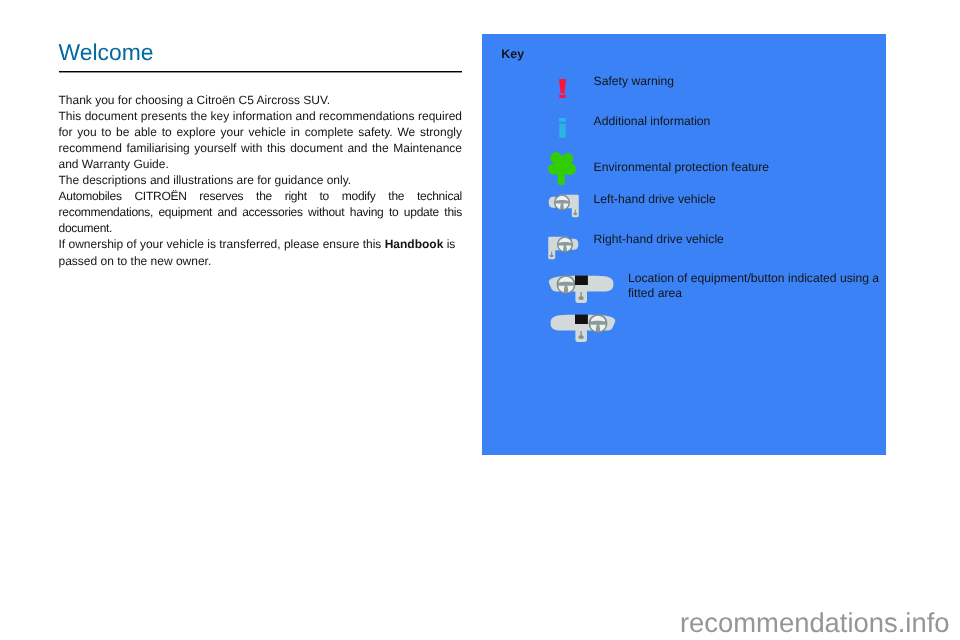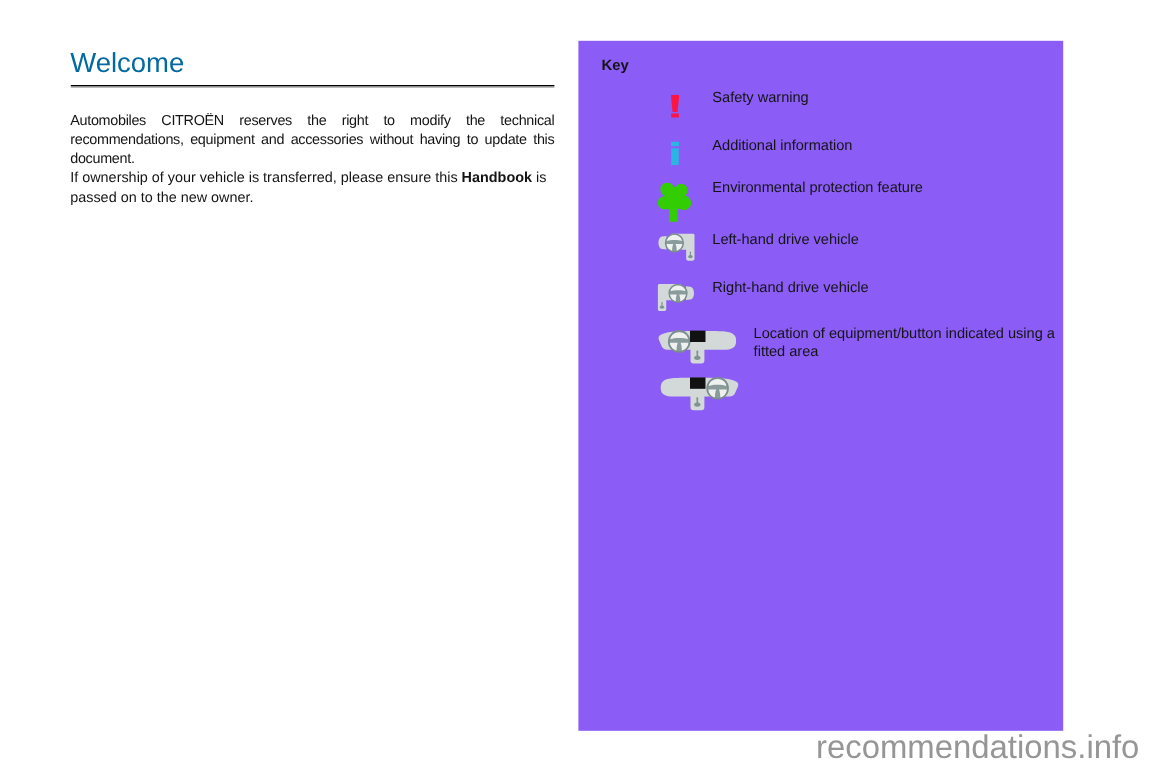--- a/index.html
+++ b/index.html
@@ -13,41 +13,44 @@
   .title-rule{position:absolute;left:58.5px;top:70px;width:403.5px;height:3px;
               background:linear-gradient(to bottom,#fff 0,#fff 1px,#000 1px,#000 2px,#8f8f8f 2px,#8f8f8f 3px);}
 
   .body-copy{position:absolute;left:58.5px;top:91.6px;width:403.5px;font-size:12px;
              line-height:16.1px;color:#141414;text-align:justify;}
   .body-copy p{margin:0;}
   .body-copy p.last{text-align:left;}
   .squeeze{letter-spacing:-0.26px;}
 
   
-  .key-panel{position:absolute;left:482px;top:34px;width:404px;height:575px;background:#8b5cf6;}
+  .key-panel{position:absolute;left:482px;top:34px;width:404px;height:421px;background:#3b82f6;}
   .key-title{position:absolute;left:19.3px;top:13.1px;margin:0;font-size:12.4px;line-height:14px;
              font-weight:bold;color:#141414;}
   .key-list{position:absolute;left:0;top:0;width:100%;height:100%;margin-left:46px;}
   .key-row{position:absolute;left:0;width:100%;}
   .key-icon{position:absolute;}
   .key-label{position:absolute;left:100px;font-size:12.15px;line-height:15.4px;color:#141414;}
 
   
   .watermark{position:absolute;left:680px;top:607.2px;margin:0;font-size:27.4px;line-height:32px;
              color:#969696;font-weight:400;}
 </style>
 </head>
 <body>
 
 <div class="page">
 
   <h1 class="doc-title">Welcome</h1>
   <div class="title-rule"></div>
 
   <div class="body-copy">
+    <p>Thank you for choosing a Citroën C5 Aircross SUV.</p>
+    <p>This document presents the key information and recommendations required for you to be able to explore your vehicle in complete safety. We strongly recommend familiarising yourself with this document and the Maintenance and Warranty Guide.</p>
+    <p>The descriptions and illustrations are for guidance only.</p>
     <p class="squeeze">Automobiles CITROËN reserves the right to modify the technical recommendations, equipment and accessories without having to update this document.</p>
     <p class="last"><span>If ownership of your vehicle is transferred, please ensure this </span><b>Handbook</b><span> is passed on to the new owner.</span></p>
   </div>
 
   <svg width="0" height="0" style="position:absolute" aria-hidden="true">
     <defs>
       <g id="steering-wheel">
         <circle cx="10" cy="10" r="9.35" fill="#8a9b9b"></circle>
         <path d="M10 1.9 C 5.7 1.9 2.6 4.65 2.15 7.95 C 4.25 7.3 6.55 6.95 10 6.95 C 13.45 6.95 15.75 7.3 17.85 7.95 C 17.4 4.65 14.3 1.9 10 1.9 Z" fill="#eff1f0"></path>
         <path d="M1.8 11.25 C 2.0 15.0 4.3 18.0 7.65 18.9 C 7.55 16.2 7.95 13.45 8.72 11.25 Z" fill="#eff1f0"></path>
@@ -85,21 +88,21 @@
           <g fill="#32cd03">
             <rect x="9.6" y="18" width="7" height="14.5"></rect>
             <circle cx="7.9" cy="5.7" r="5.7"></circle>
             <circle cx="19.4" cy="6.5" r="5.4"></circle>
             <circle cx="5.4" cy="16.9" r="5.4"></circle>
             <circle cx="21.6" cy="16.9" r="6.1"></circle>
             <circle cx="13.8" cy="11.8" r="8.1"></circle>
             <circle cx="12.5" cy="16.5" r="7.0"></circle>
           </g>
         </svg>
-        <div class="key-label" style="left:65.6px;top:115px">Environmental protection feature</div>
+        <div class="key-label" style="left:65.6px;top:126px">Environmental protection feature</div>
       </div>
 
       <div class="key-row" style="top:0">
         <svg class="key-icon" style="left:18.8px;top:158.2px" width="36" height="32" viewBox="0 0 36 32">
           <path d="M8.4 4.6 L4.6 5.0 C2.8 5.4 1.7 7.3 1.7 10.3 C1.7 13.3 2.8 15.2 4.6 15.6 L8.4 16.0 Z" fill="#d3d9d8"></path>
           <path d="M12.5 2.7 L30.2 2.7 C31.3 2.7 31.75 3.1 31.75 4.1 L31.75 23.4 C31.75 24.6 31.2 25.2 29.9 25.2 L26.6 25.2 C25.4 25.2 24.8 24.6 24.8 23.4 L24.8 16.2 L12.5 16.2 Z" fill="#d3d9d8"></path>
           <g transform="translate(7.0 2.4) scale(0.80)">
             <use href="#steering-wheel"></use>
           </g>
           <g transform="translate(26.4 17.6) scale(0.54)">

